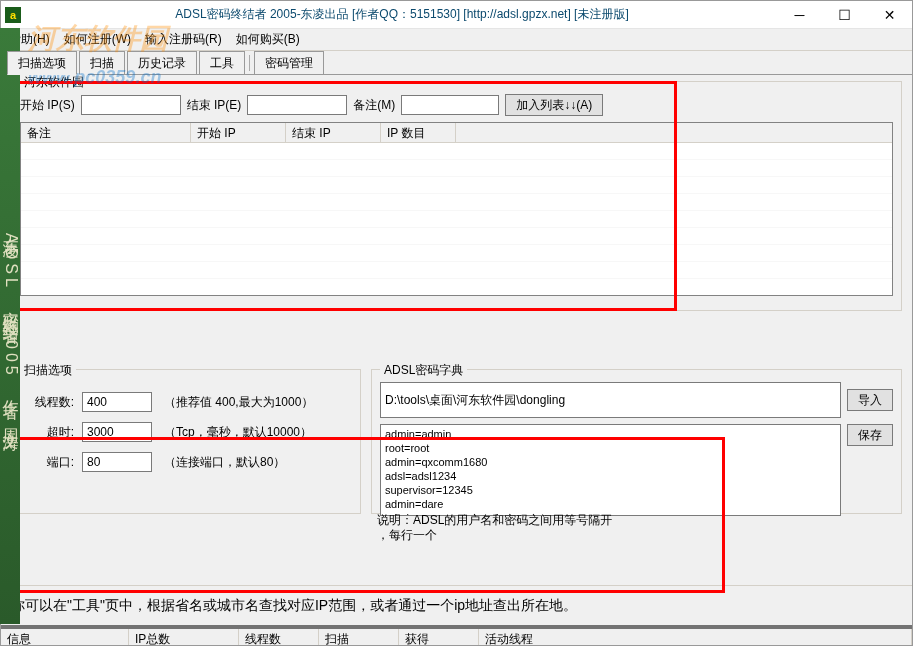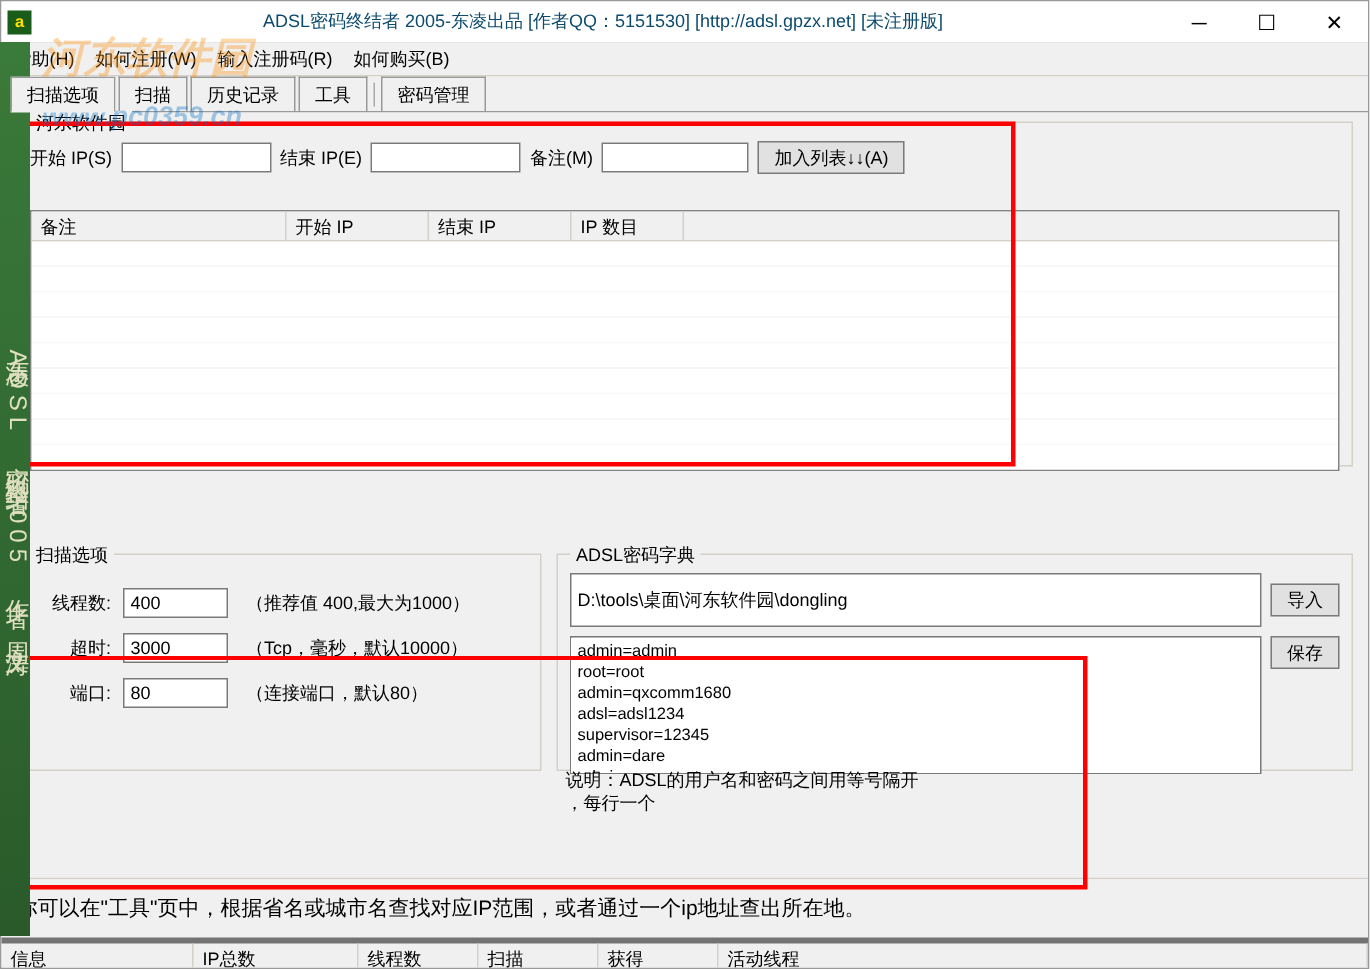--- a/index.html
+++ b/index.html
@@ -100,21 +100,21 @@
   background: #f0f0f0;
   padding: 0 4px;
 }
 .addr-group {
   height: 230px;
 }
 .ip-row {
   display: flex;
   align-items: center;
   gap: 6px;
-  margin-bottom: 24px;
+  margin-bottom: 6px;
 }
 .ip-row label { white-space: nowrap; }
 .ip-row input {
   height: 20px;
   border: 1px solid #7a7a7a;
   background: #fff;
   padding: 0 4px;
   font-size: 12px;
 }
 .ip-row .ip-input { width: 100px; }

